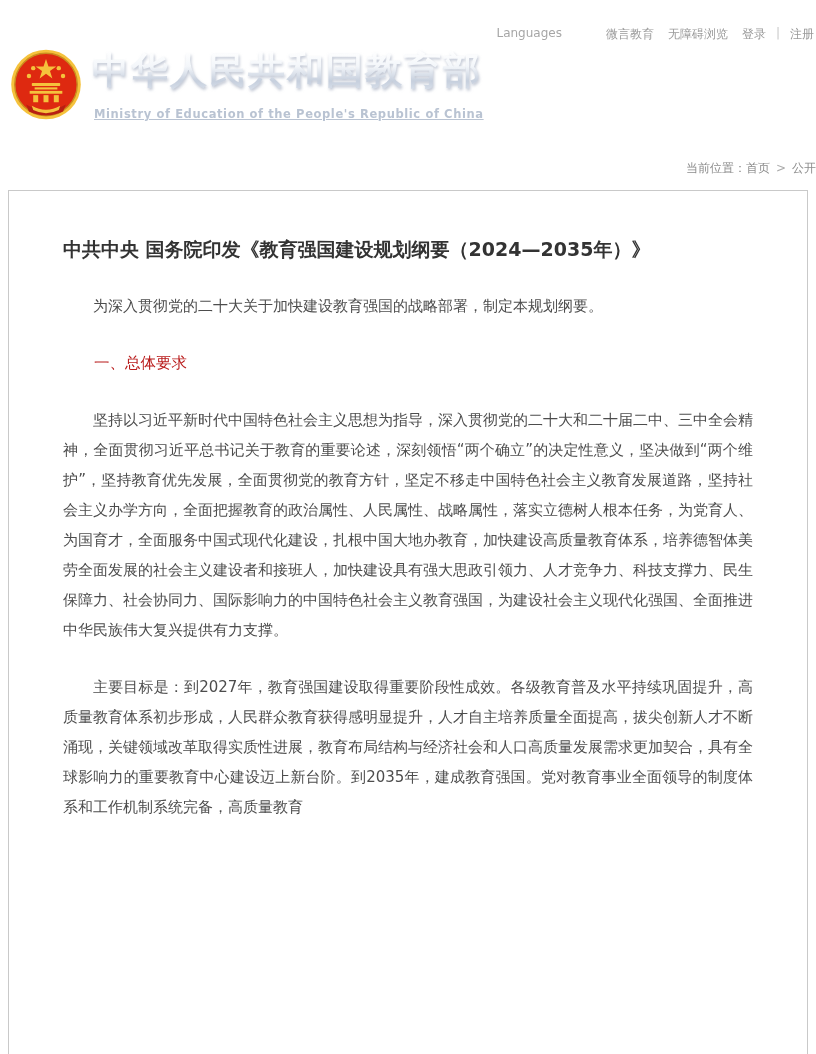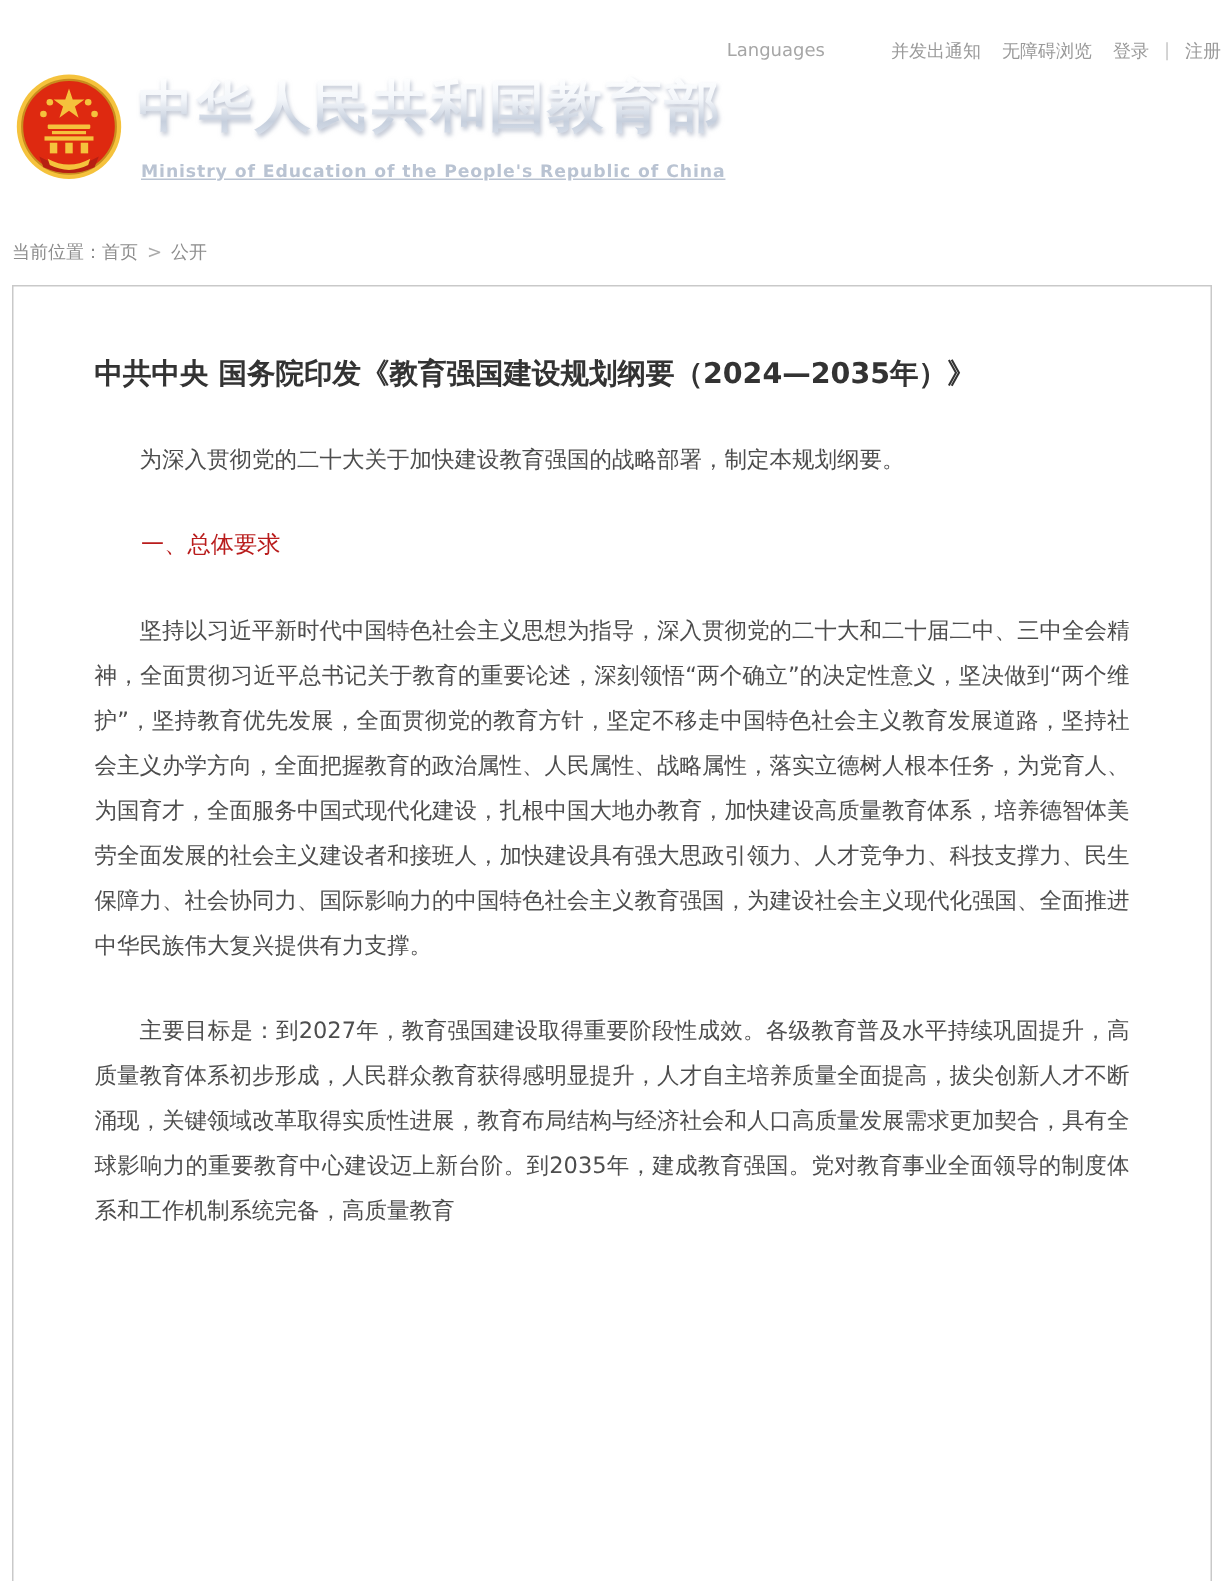--- a/index.html
+++ b/index.html
@@ -32,21 +32,21 @@
     -webkit-background-clip: text; background-clip: text; color: transparent;
     filter: drop-shadow(1px 2px 1.5px rgba(140,152,175,0.55));
   }
   .site-name-en {
     font-size: 11.5px; font-weight: bold; color: #b9c3d2;
     letter-spacing: 0.6px; margin-top: 14px; padding-left: 2px; text-decoration: underline;
   }
 
   
   .breadcrumb {
-    margin: 31px 0 13px 8px; font-size: 12px; color: #8c8c8c;
+    margin: 31px 0 13px 8px; font-size: 12px; color: #8c8c8c; text-align: right;
   }
   .breadcrumb a { color: #8c8c8c; text-decoration: none; cursor: pointer; }
   .breadcrumb .sep { margin: 0 6px; color: #aaa; }
 
   
   .panel {
     margin: 0 8px; border: 1px solid #c9c9c9; background: #fff;
     min-height: 868px; padding: 30px 54px 40px 54px;
   }
   .article-title {
@@ -60,21 +60,21 @@
   .article-body h3 {
     font-size: 15.5px; line-height: 30px; color: #b91c1c; font-weight: normal;
     text-indent: 2em; margin-top: 27px;
   }
 </style>
 </head>
 <body>
 
 <div class="topbar">
   <a class="languages">Languages</a>
-  <a class="util-link">并发出通知</a>
+  <a class="util-link">微言教育</a>
   <a class="util-link">无障碍浏览</a>
   <a class="util-link">登录</a>
   <span class="divider">|</span>
   <a class="util-link">注册</a>
 </div>
 
 <div class="brand">
   <svg class="emblem" viewBox="0 0 100 100">
     <circle cx="50" cy="50" r="49" fill="#f5c23c"></circle>
     <circle cx="50" cy="50" r="44" fill="#de2910"></circle>

